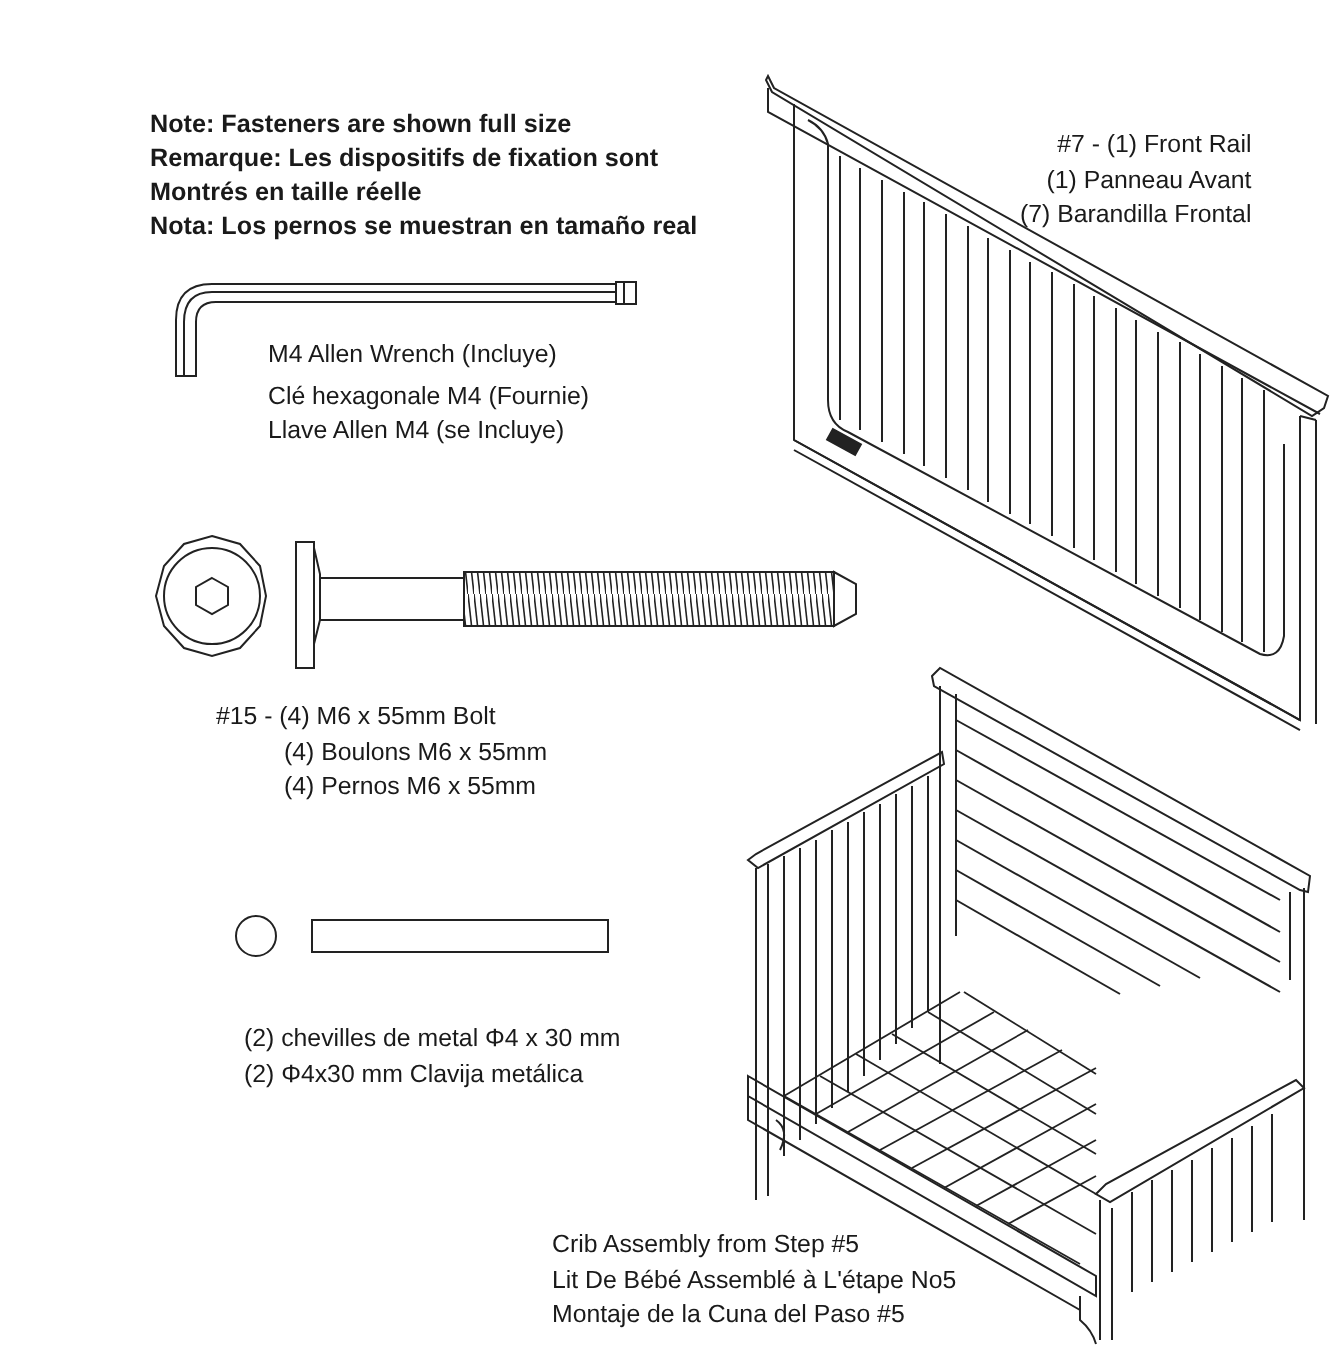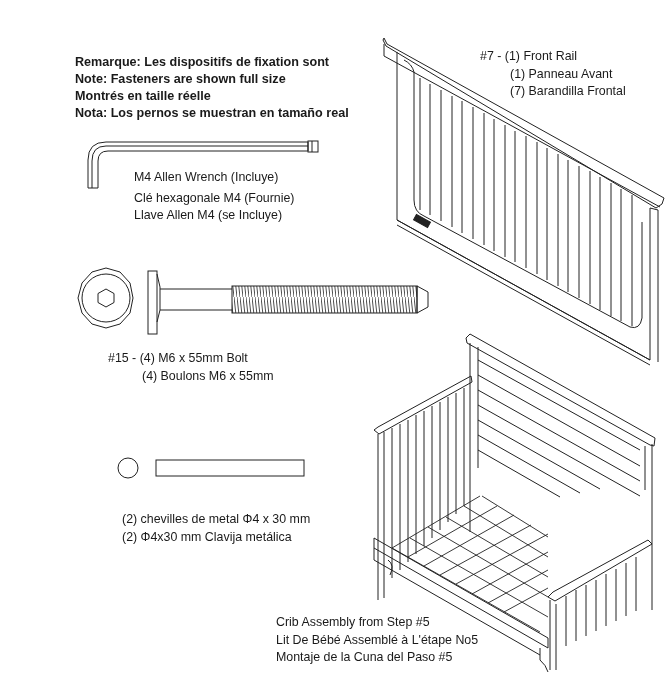--- a/index.html
+++ b/index.html
@@ -143,41 +143,42 @@
   </g>
 
   <defs>
     <pattern id="thread" width="3" height="27" patternUnits="userSpaceOnUse">
       <line x1="0" y1="0" x2="3" y2="27" stroke="#222" stroke-width="0.8"></line>
     </pattern>
   </defs>
 </svg>
 
 <div class="abs note">
+  <div>Note: Fasteners are shown full size</div>
   <div>Remarque: Les dispositifs de fixation sont</div>
-  <div>Note: Fasteners are shown full size</div>
   <div>Montrés en taille réelle</div>
   <div>Nota: Los pernos se muestran en tamaño real</div>
 </div>
 
-<div class="abs lbl" style="left:480px; top:48px;">
+<div class="abs lbl" style="left:480px; top:64px;text-align:right;">
   <div>#7 - (1) Front Rail</div>
   <div class="indent2">(1) Panneau Avant</div>
   <div class="indent2">(7) Barandilla Frontal</div>
 </div>
 
 <div class="abs lbl" style="left:134px; top:169px;">
   <div style="margin-bottom:3px;">M4 Allen Wrench (Incluye)</div>
   <div>Clé hexagonale M4 (Fournie)</div>
   <div>Llave Allen M4 (se Incluye)</div>
 </div>
 
 <div class="abs lbl" style="left:108px; top:350px;">
   <div>#15 - (4) M6 x 55mm Bolt</div>
   <div class="indent">(4) Boulons M6 x 55mm</div>
+  <div class="indent">(4) Pernos M6 x 55mm</div>
 </div>
 
 <div class="abs lbl" style="left:88px; top:511px;">
   <div class="indent">(2) chevilles de metal Φ4 x 30 mm</div>
   <div class="indent">(2) Φ4x30 mm Clavija metálica</div>
 </div>
 
 <div class="abs lbl" style="left:276px; top:614px;">
   <div>Crib Assembly from Step #5</div>
   <div>Lit De Bébé Assemblé à L'étape No5</div>

